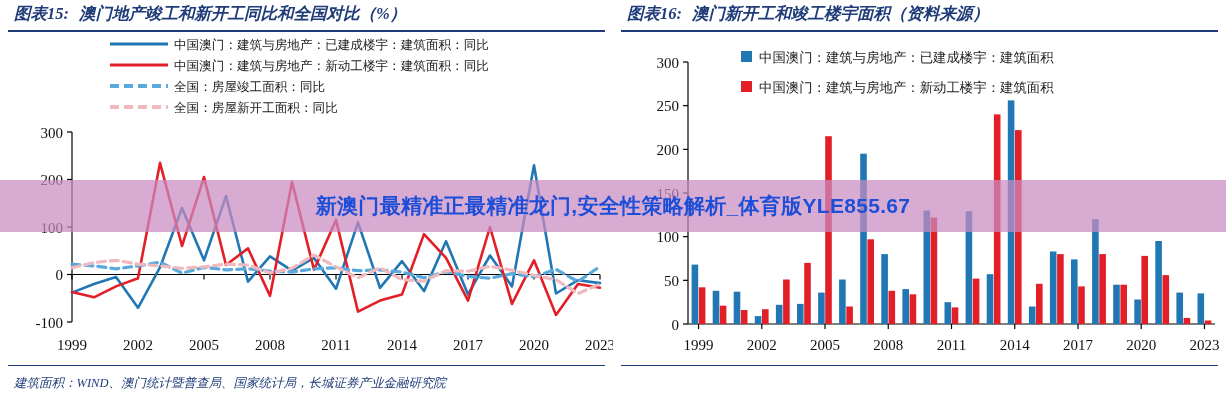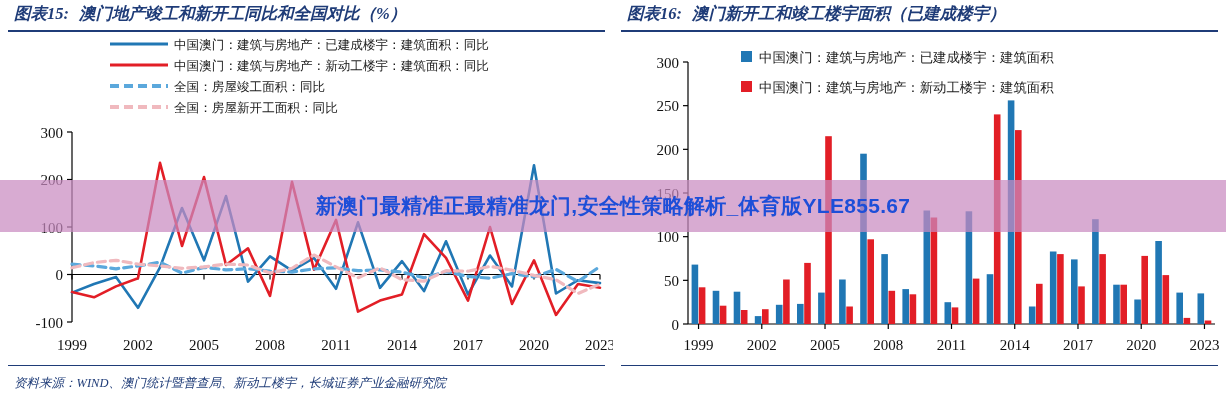--- a/index.html
+++ b/index.html
@@ -84,26 +84,26 @@
           <text x="174" y="16.5" class="legendtext">中国澳门：建筑与房地产：已建成楼宇：建筑面积：同比</text>
           <line x1="110" y1="33" x2="168" y2="33" stroke="#E21E26" stroke-width="3.2" stroke-linecap="butt"></line>
           <text x="174" y="37.5" class="legendtext">中国澳门：建筑与房地产：新动工楼宇：建筑面积：同比</text>
           <line x1="110" y1="54" x2="168" y2="54" stroke="#5BA8DC" stroke-width="4" stroke-linecap="butt" stroke-dasharray="9,5"></line>
           <text x="174" y="58.5" class="legendtext">全国：房屋竣工面积：同比</text>
           <line x1="110" y1="75" x2="168" y2="75" stroke="#F0B9BE" stroke-width="4" stroke-linecap="butt" stroke-dasharray="9,5"></line>
           <text x="174" y="79.5" class="legendtext">全国：房屋新开工面积：同比</text>
         </svg>
     </div>
     <div class="rule-bot"></div>
-    <div class="source">资料来源：WIND、澳门统计暨普查局、新动工楼宇，长城证券产业金融研究院</div>
+    <div class="source">建筑面积：WIND、澳门统计暨普查局、国家统计局，长城证券产业金融研究院</div>
   </div>
 
   <div class="panel panel-right">
     <div class="fig-title">
-      <span class="num">图表16:</span><span>澳门新开工和竣工楼宇面积（已建成楼宇）</span>
+      <span class="num">图表16:</span><span>澳门新开工和竣工楼宇面积（资料来源）</span>
     </div>
     <div class="rule-top"></div>
     <div class="plot">
       <svg id="svg16" width="613" height="332" viewBox="0 0 613 332">
           <path d="M75,30 L75,292" class="axis-line"></path>
           <line x1="70" y1="292" x2="75" y2="292" class="tick"></line>
           <text x="66" y="297.5" class="ticklabel y">0</text>
           <line x1="70" y1="248.33333333333334" x2="75" y2="248.33333333333334" class="tick"></line>
           <text x="66" y="253.83333333333334" class="ticklabel y">50</text>
           <line x1="70" y1="204.66666666666669" x2="75" y2="204.66666666666669" class="tick"></line>

